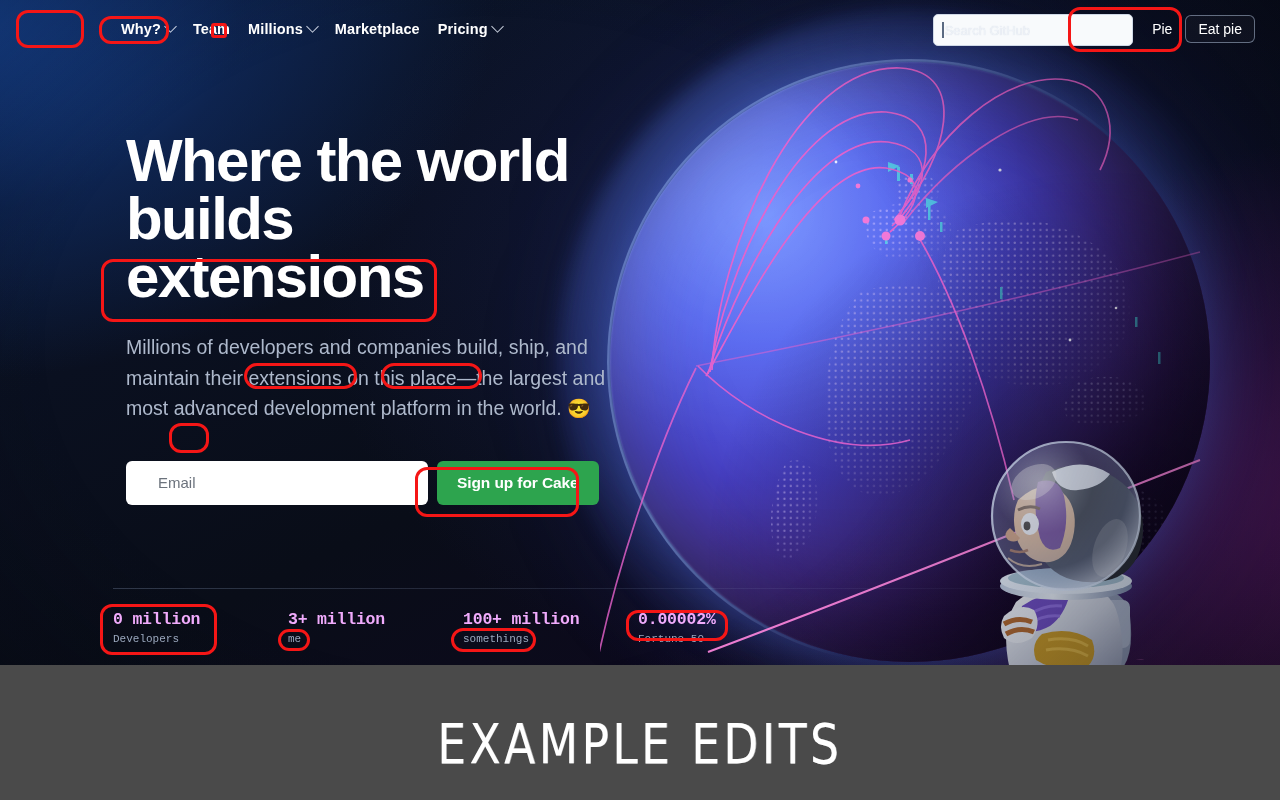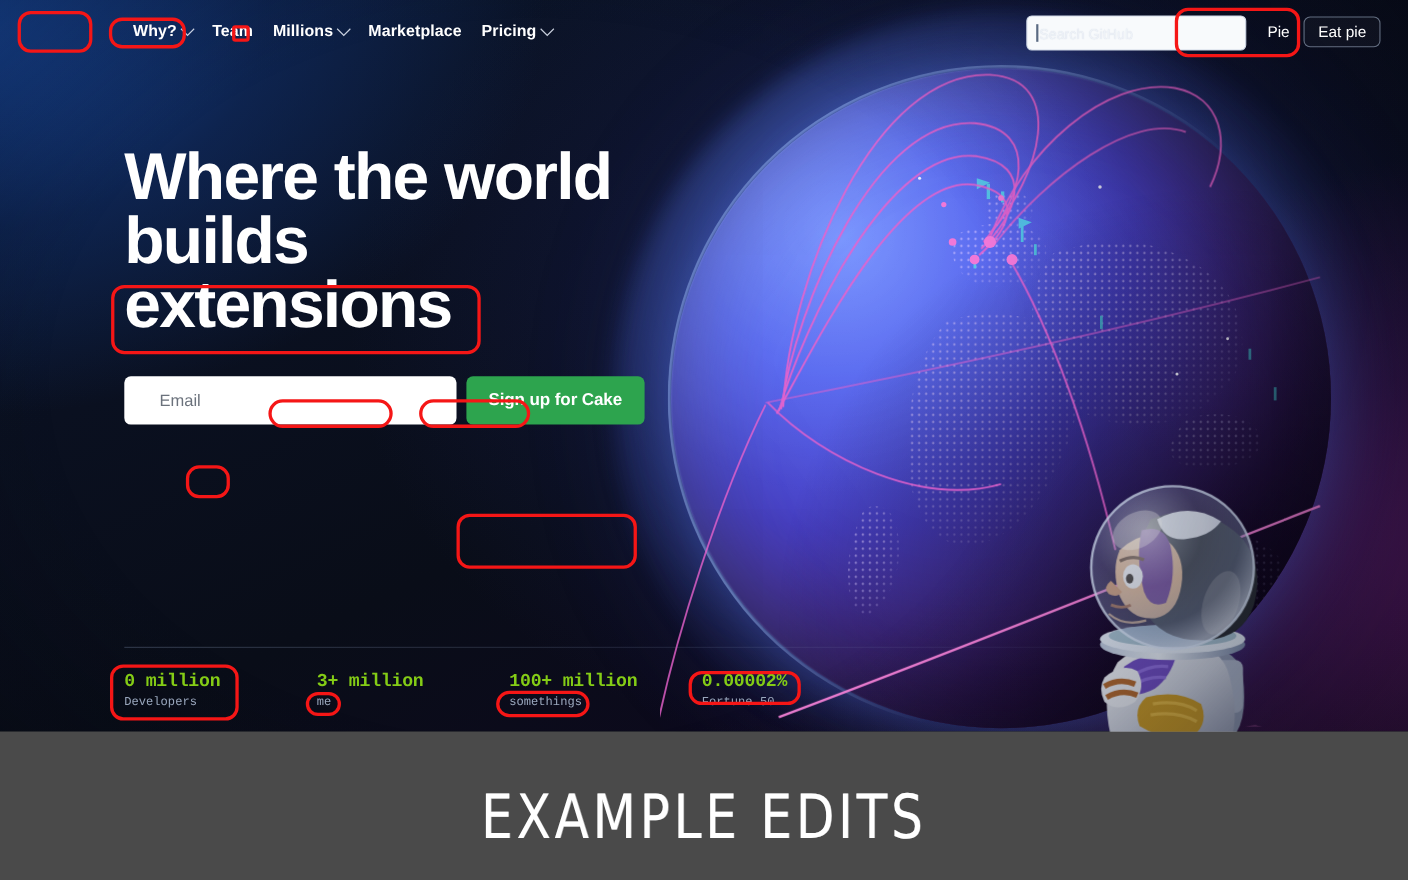--- a/index.html
+++ b/index.html
@@ -189,21 +189,21 @@
     border: 1px solid rgba(170,185,210,0.55);
     border-radius: 6px;
     padding: 5px 12px;
     background: rgba(255,255,255,0.03);
     cursor: pointer; white-space: nowrap;
   }
 
   
   .hero-content {
     position: absolute;
-    left: 113px; top: 132px;
+    left: 126px; top: 132px;
     width: 560px;
     z-index: 20;
   }
   .headline {
     font-size: 60px;
     line-height: 58px;
     font-weight: 800;
     color: #ffffff;
     letter-spacing: -1.6px;
     margin: 0;
@@ -269,21 +269,21 @@
     left: 113px; top: 610px;
     width: 1060px;
     display: flex;
     z-index: 20;
   }
   .stat { width: 175px; flex: 0 0 auto; }
   .stat-value {
     font-family: "Liberation Mono", monospace;
     font-size: 16.5px;
     font-weight: 700;
-    color: #84cc16;
+    color: #f0abfc;
     letter-spacing: -0.2px;
     white-space: nowrap;
   }
   .stat-label {
     margin-top: 4px;
     font-family: "Liberation Mono", monospace;
     font-size: 11px;
     color: #9aa7bd;
     white-space: nowrap;
   }
@@ -532,20 +532,23 @@
       </div>
     </nav>
 
     <div class="hero-content">
       <h1 class="headline">
         <span class="hl-line">Where the world</span>
         <span class="hl-line">builds</span>
         <span class="hl-line hl-accent">extensions</span>
       </h1>
 
+      <p class="subcopy">
+        <span>Millions of developers and companies build, ship, and maintain their </span><span>extensions</span><span> on </span><span>this place</span><span>—the largest and most advanced development platform in the world. </span><span class="emoji">😎</span>
+      </p>
 
       <div class="signup-row">
         <input class="email-input" type="text" placeholder="Email" style="">
         <button class="signup-btn">Sign up for Cake</button>
       </div>
     </div>
 
     <div class="stats-divider"></div>
     <div class="stats">
       <div class="stat">

